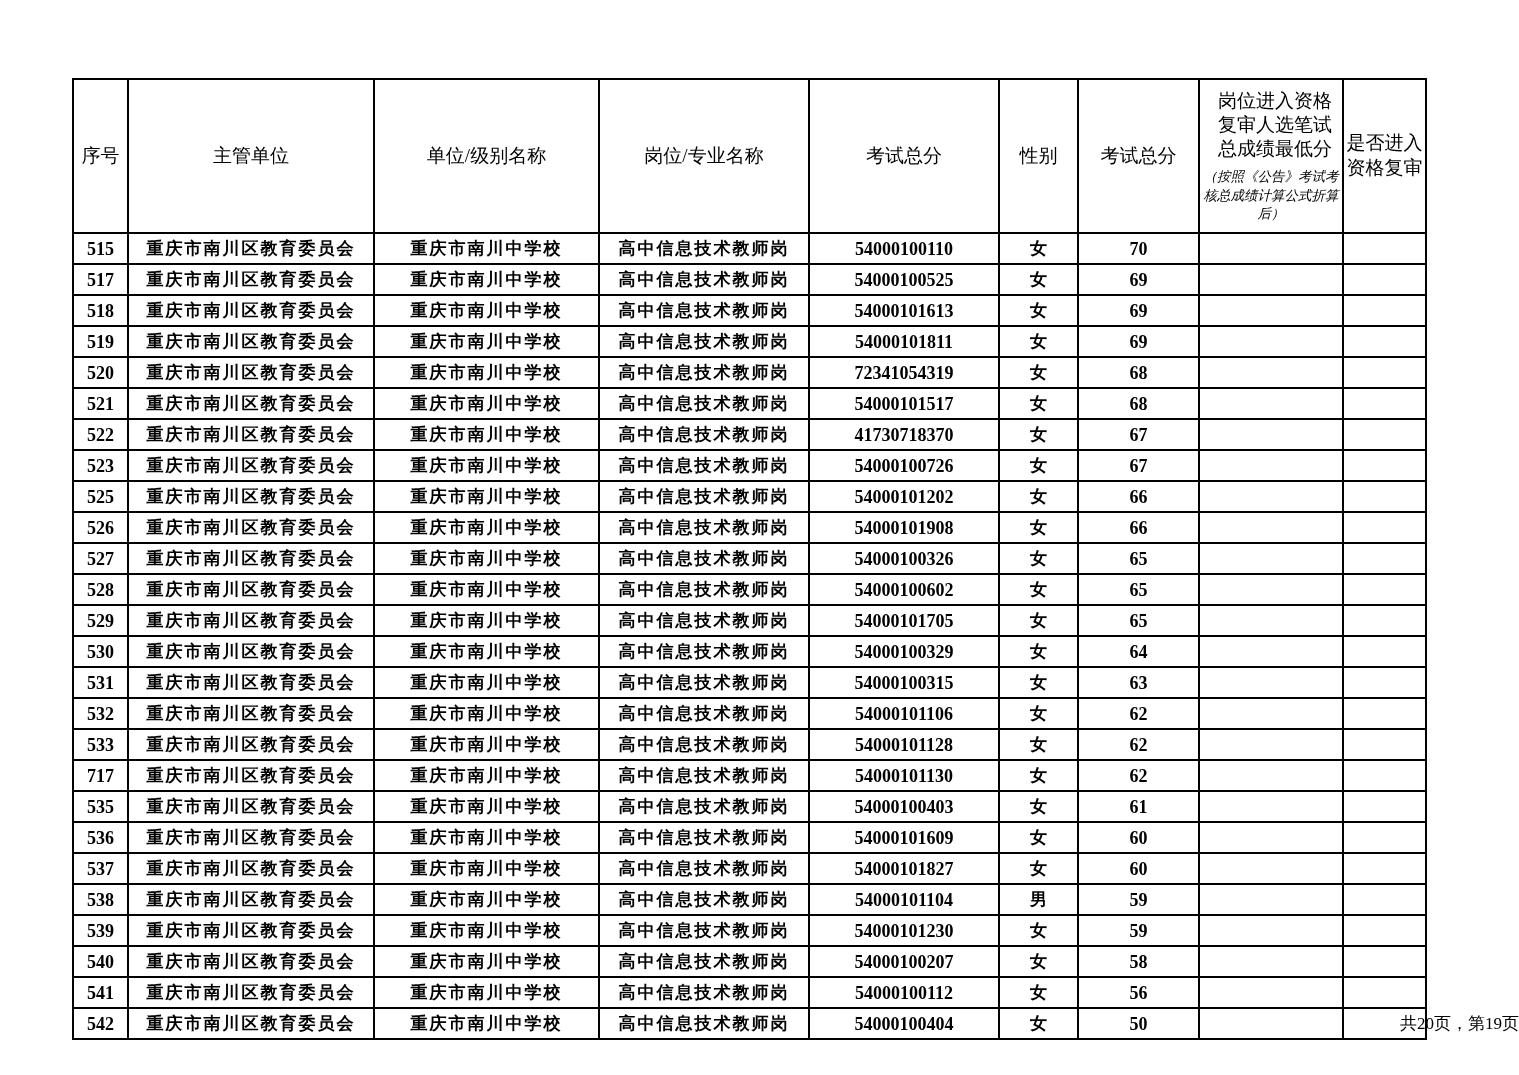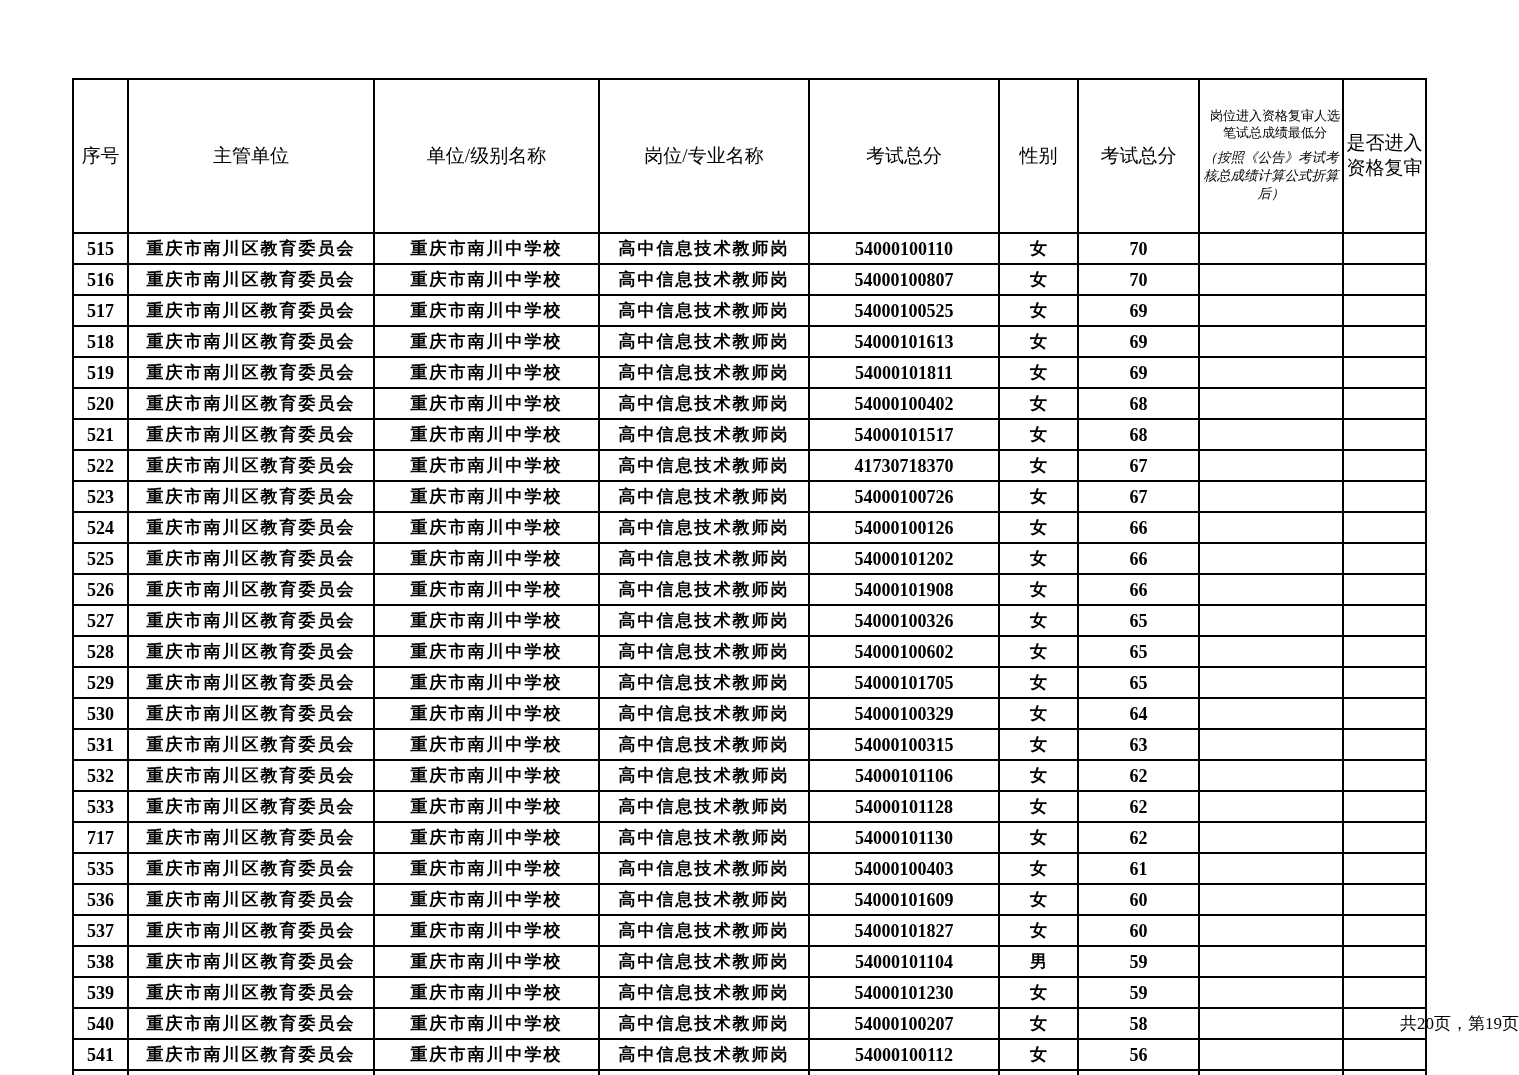--- a/index.html
+++ b/index.html
@@ -41,21 +41,21 @@
     line-height: 1.3;
   }
   td {
     font-size: 17px;
     line-height: 1;
     white-space: nowrap;
   }
   td.spaced { letter-spacing: 2px; }
   td.num { letter-spacing: 0; font-size: 18px; }
   .min-score-title {
-    font-size: 13px;
+    font-size: 19px;
     line-height: 1.25;
     margin-left: 8px;
   }
   .min-score-note {
     font-size: 13.5px;
     font-style: italic;
     line-height: 1.35;
     margin-top: 8px;
   }
   .footer-pageinfo {
@@ -106,31 +106,20 @@
           <td class="spaced">重庆市南川区教育委员会</td>
           <td class="spaced">重庆市南川中学校</td>
           <td class="spaced">高中信息技术教师岗</td>
           <td class="num">54000100110</td>
           <td>女</td>
           <td class="num">70</td>
           <td></td>
           <td></td>
         </tr>
         <tr>
-          <td class="num">516</td>
-          <td class="spaced">重庆市南川区教育委员会</td>
-          <td class="spaced">重庆市南川中学校</td>
-          <td class="spaced">高中信息技术教师岗</td>
-          <td class="num">54000100807</td>
-          <td>女</td>
-          <td class="num">70</td>
-          <td></td>
-          <td></td>
-        </tr>
-        <tr>
           <td class="num">517</td>
           <td class="spaced">重庆市南川区教育委员会</td>
           <td class="spaced">重庆市南川中学校</td>
           <td class="spaced">高中信息技术教师岗</td>
           <td class="num">54000100525</td>
           <td>女</td>
           <td class="num">69</td>
           <td></td>
           <td></td>
         </tr>
@@ -154,21 +143,21 @@
           <td>女</td>
           <td class="num">69</td>
           <td></td>
           <td></td>
         </tr>
         <tr>
           <td class="num">520</td>
           <td class="spaced">重庆市南川区教育委员会</td>
           <td class="spaced">重庆市南川中学校</td>
           <td class="spaced">高中信息技术教师岗</td>
-          <td class="num">54000100402</td>
+          <td class="num">72341054319</td>
           <td>女</td>
           <td class="num">68</td>
           <td></td>
           <td></td>
         </tr>
         <tr>
           <td class="num">521</td>
           <td class="spaced">重庆市南川区教育委员会</td>
           <td class="spaced">重庆市南川中学校</td>
           <td class="spaced">高中信息技术教师岗</td>
@@ -190,31 +179,20 @@
           <td></td>
         </tr>
         <tr>
           <td class="num">523</td>
           <td class="spaced">重庆市南川区教育委员会</td>
           <td class="spaced">重庆市南川中学校</td>
           <td class="spaced">高中信息技术教师岗</td>
           <td class="num">54000100726</td>
           <td>女</td>
           <td class="num">67</td>
-          <td></td>
-          <td></td>
-        </tr>
-        <tr>
-          <td class="num">524</td>
-          <td class="spaced">重庆市南川区教育委员会</td>
-          <td class="spaced">重庆市南川中学校</td>
-          <td class="spaced">高中信息技术教师岗</td>
-          <td class="num">54000100126</td>
-          <td>女</td>
-          <td class="num">66</td>
           <td></td>
           <td></td>
         </tr>
         <tr>
           <td class="num">525</td>
           <td class="spaced">重庆市南川区教育委员会</td>
           <td class="spaced">重庆市南川中学校</td>
           <td class="spaced">高中信息技术教师岗</td>
           <td class="num">54000101202</td>
           <td>女</td>

